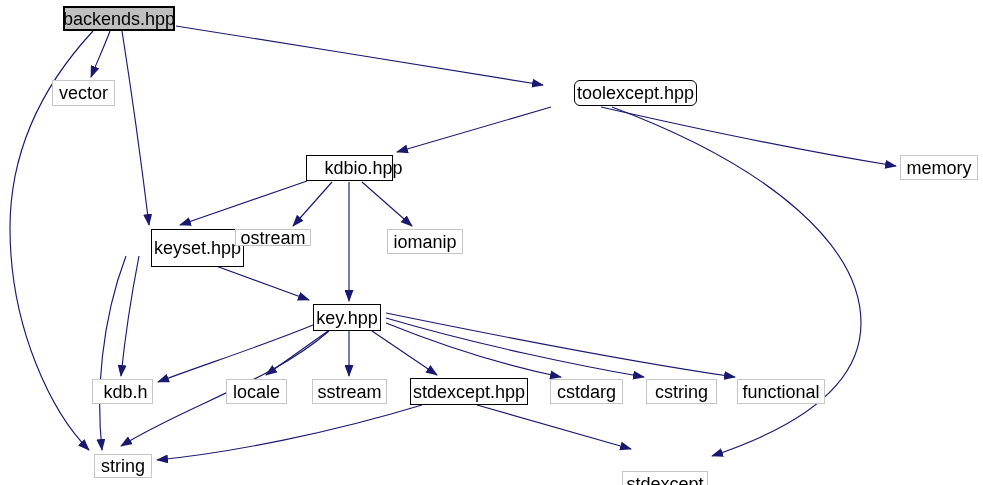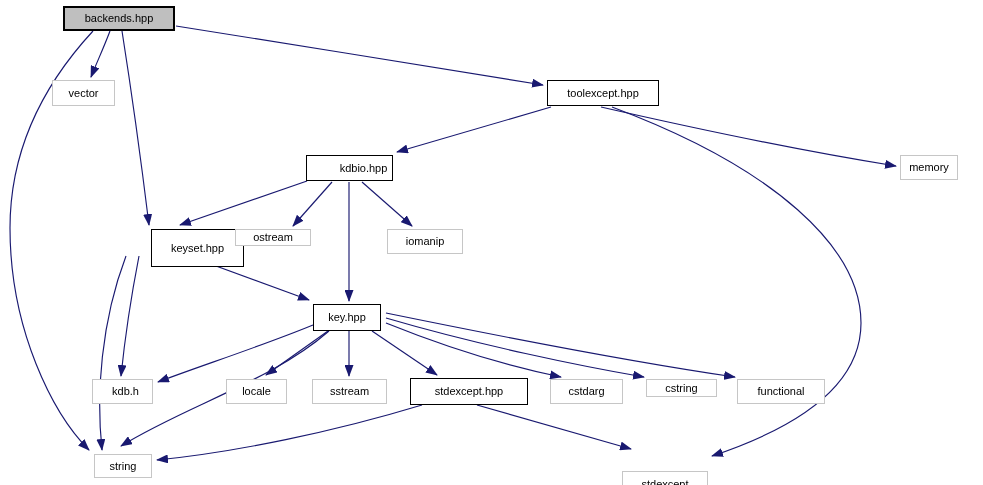--- a/index.html
+++ b/index.html
@@ -26,21 +26,21 @@
     fill: none;
     stroke: #191970;
     stroke-width: 1.15;
   }
   .node {
     position: absolute;
     box-sizing: border-box;
     background: #ffffff;
     border: 1px solid #c6c6c6;
     color: #000000;
-    font-size: 11px;
+    font-size: 18px;
     line-height: 1;
     display: flex;
     align-items: center;
     justify-content: center;
     white-space: nowrap;
     cursor: default;
   }
   .node.documented {
     border: 1.4px solid #000000;
     cursor: pointer;
@@ -83,30 +83,30 @@
         <path class="edge" d="M386,318 C478,345 580,366 644,377" marker-end="url(#arrow)"></path>
         <path class="edge" d="M386,313 C518,340 652,365 735,377" marker-end="url(#arrow)"></path>
         <path class="edge" d="M329,331 C272,381 185,406 121,446" marker-end="url(#arrow)"></path>
         <path class="edge" d="M422,405 C333,432 236,452 157,460" marker-end="url(#arrow)"></path>
         <path class="edge" d="M477,405 L631,449" marker-end="url(#arrow)"></path>
       </g>
   </svg>
   <div id="node-layer">
       <div class="node main" style="left: 63px; top: 6px; width: 112px; height: 25px;">backends.hpp</div>
       <div class="node external" style="left: 52px; top: 80px; width: 63px; height: 26px;">vector</div>
-      <div class="node documented" style="left: 547px; top: 80px; width: 112px; height: 26px;">toolexcept.hpp</div>
-      <div class="node external" style="left: 900px; top: 155px; width: 58px; height: 25px;">memory</div>
+      <div class="node documented" style="left: 574px; top: 80px; width: 123px; height: 26px; border-radius: 6px;">toolexcept.hpp</div>
+      <div class="node external" style="left: 900px; top: 155px; width: 78px; height: 25px;">memory</div>
       <div class="node documented" style="left: 306px; top: 155px; width: 87px; height: 26px; padding-left: 28px;">kdbio.hpp</div>
       <div class="node documented" style="left: 119px; top: 229px; width: 93px; height: 38px; margin-left: 32px;">keyset.hpp</div>
       <div class="node external" style="left: 235px; top: 229px; width: 76px; height: 17px;">ostream</div>
       <div class="node external" style="left: 387px; top: 229px; width: 76px; height: 25px;">iomanip</div>
       <div class="node documented" style="left: 313px; top: 304px; width: 68px; height: 27px; text-align: right;">key.hpp</div>
       <div class="node external" style="left: 92px; top: 379px; width: 61px; height: 25px; padding-left: 6px;">kdb.h</div>
       <div class="node external" style="left: 226px; top: 379px; width: 61px; height: 25px;">locale</div>
       <div class="node external" style="left: 312px; top: 379px; width: 75px; height: 25px;">sstream</div>
       <div class="node documented" style="left: 410px; top: 378px; width: 118px; height: 27px;">stdexcept.hpp</div>
       <div class="node external" style="left: 550px; top: 379px; width: 73px; height: 25px;">cstdarg</div>
-      <div class="node external" style="left: 646px; top: 379px; width: 71px; height: 18px;">cstring</div>
+      <div class="node external" style="left: 646px; top: 379px; width: 71px; height: 25px;">cstring</div>
       <div class="node external" style="left: 737px; top: 379px; width: 88px; height: 25px;">functional</div>
       <div class="node external" style="left: 94px; top: 454px; width: 58px; height: 24px;">string</div>
       <div class="node external" style="left: 622px; top: 452px; width: 86px; height: 26px; margin-top: 19px;">stdexcept</div>
     </div>
 </div>
 
 </body></html>

